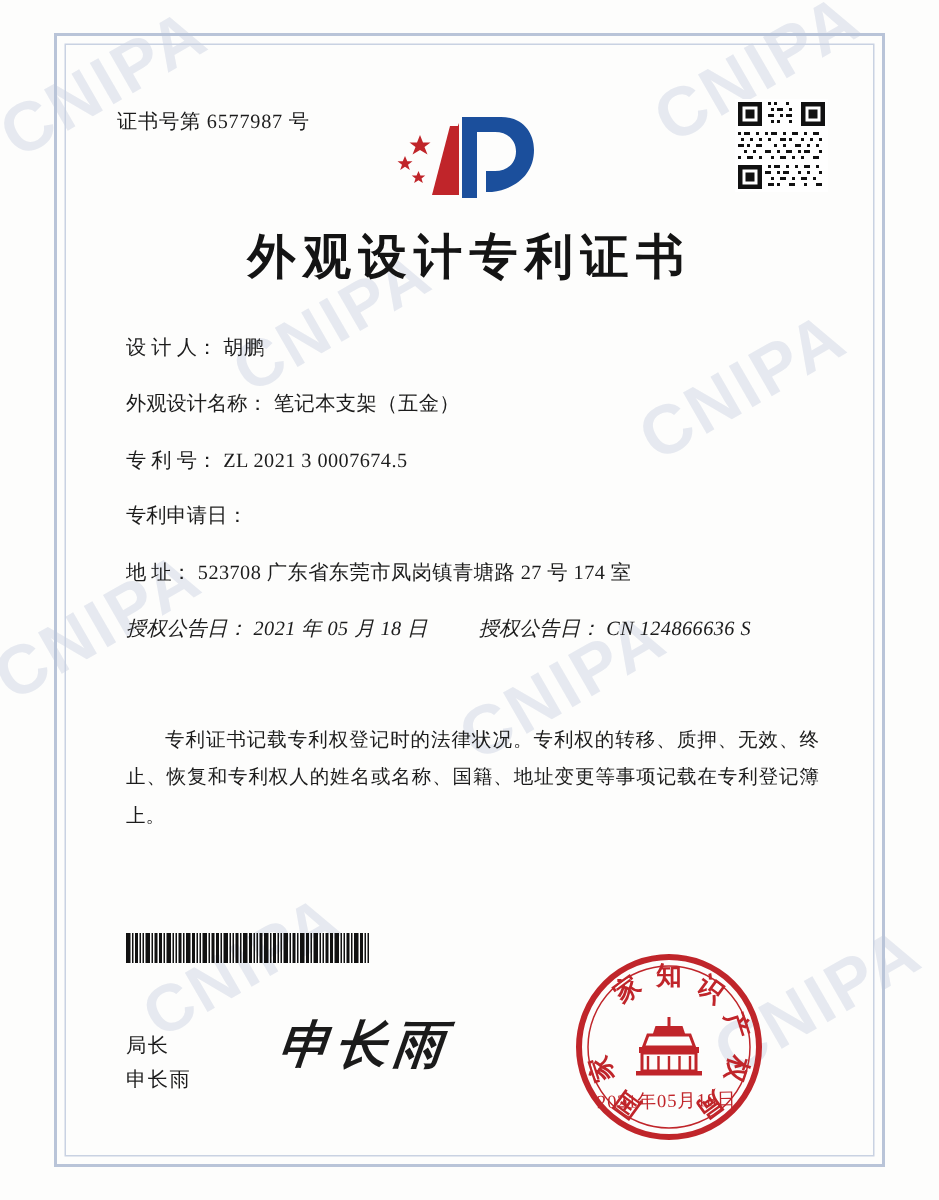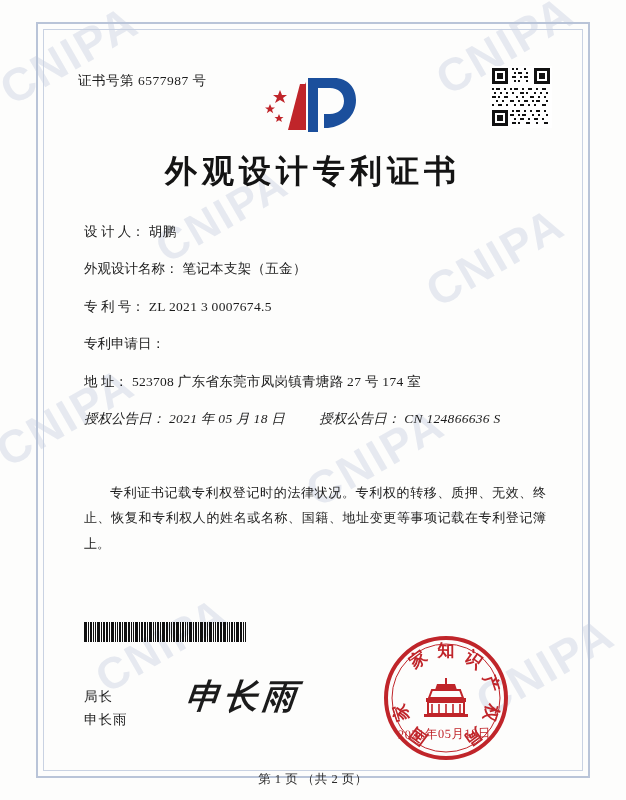--- a/index.html
+++ b/index.html
@@ -461,15 +461,14 @@
         <path d="M-14 4 L-14 14 M-7 4 L-7 14 M0 4 L0 14 M7 4 L7 14 M14 4 L14 14" stroke="#c0252a" stroke-width="1.6"></path>
         <path d="M-20 -2 L20 -2 L20 2 L-20 2 Z" fill="#c0252a"></path>
         <path d="M-14 -10 L14 -10 L17 -2 L-17 -2 Z" fill="none" stroke="#c0252a" stroke-width="2"></path>
         <path d="M-9 -16 L9 -16 L11 -10 L-11 -10 Z" fill="#c0252a"></path>
         <path d="M0 -22 L0 -16" stroke="#c0252a" stroke-width="2"></path>
       </g>
     </svg>
   </div>
   <div class="seal-date">2021年05月18日</div>
 
-  <div class="footer">第 1 页 （共 2 页）</div>
 
 </div>
 
 </body></html>

